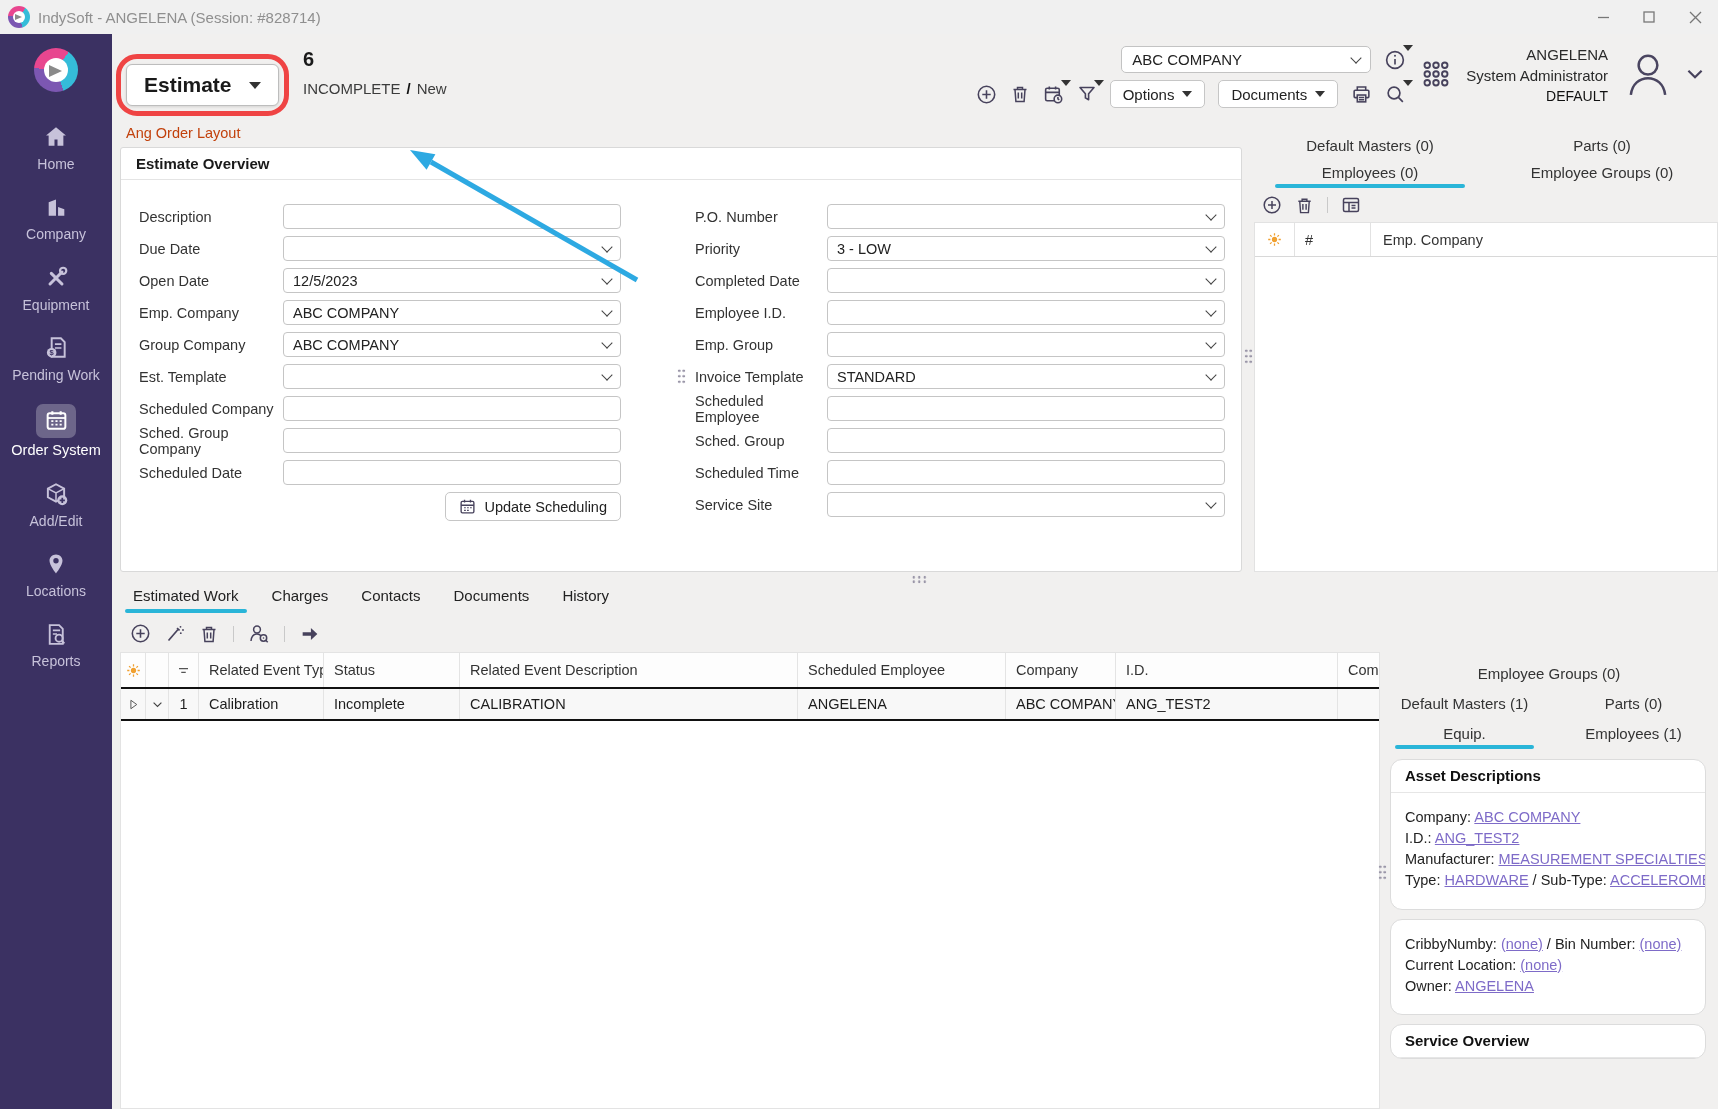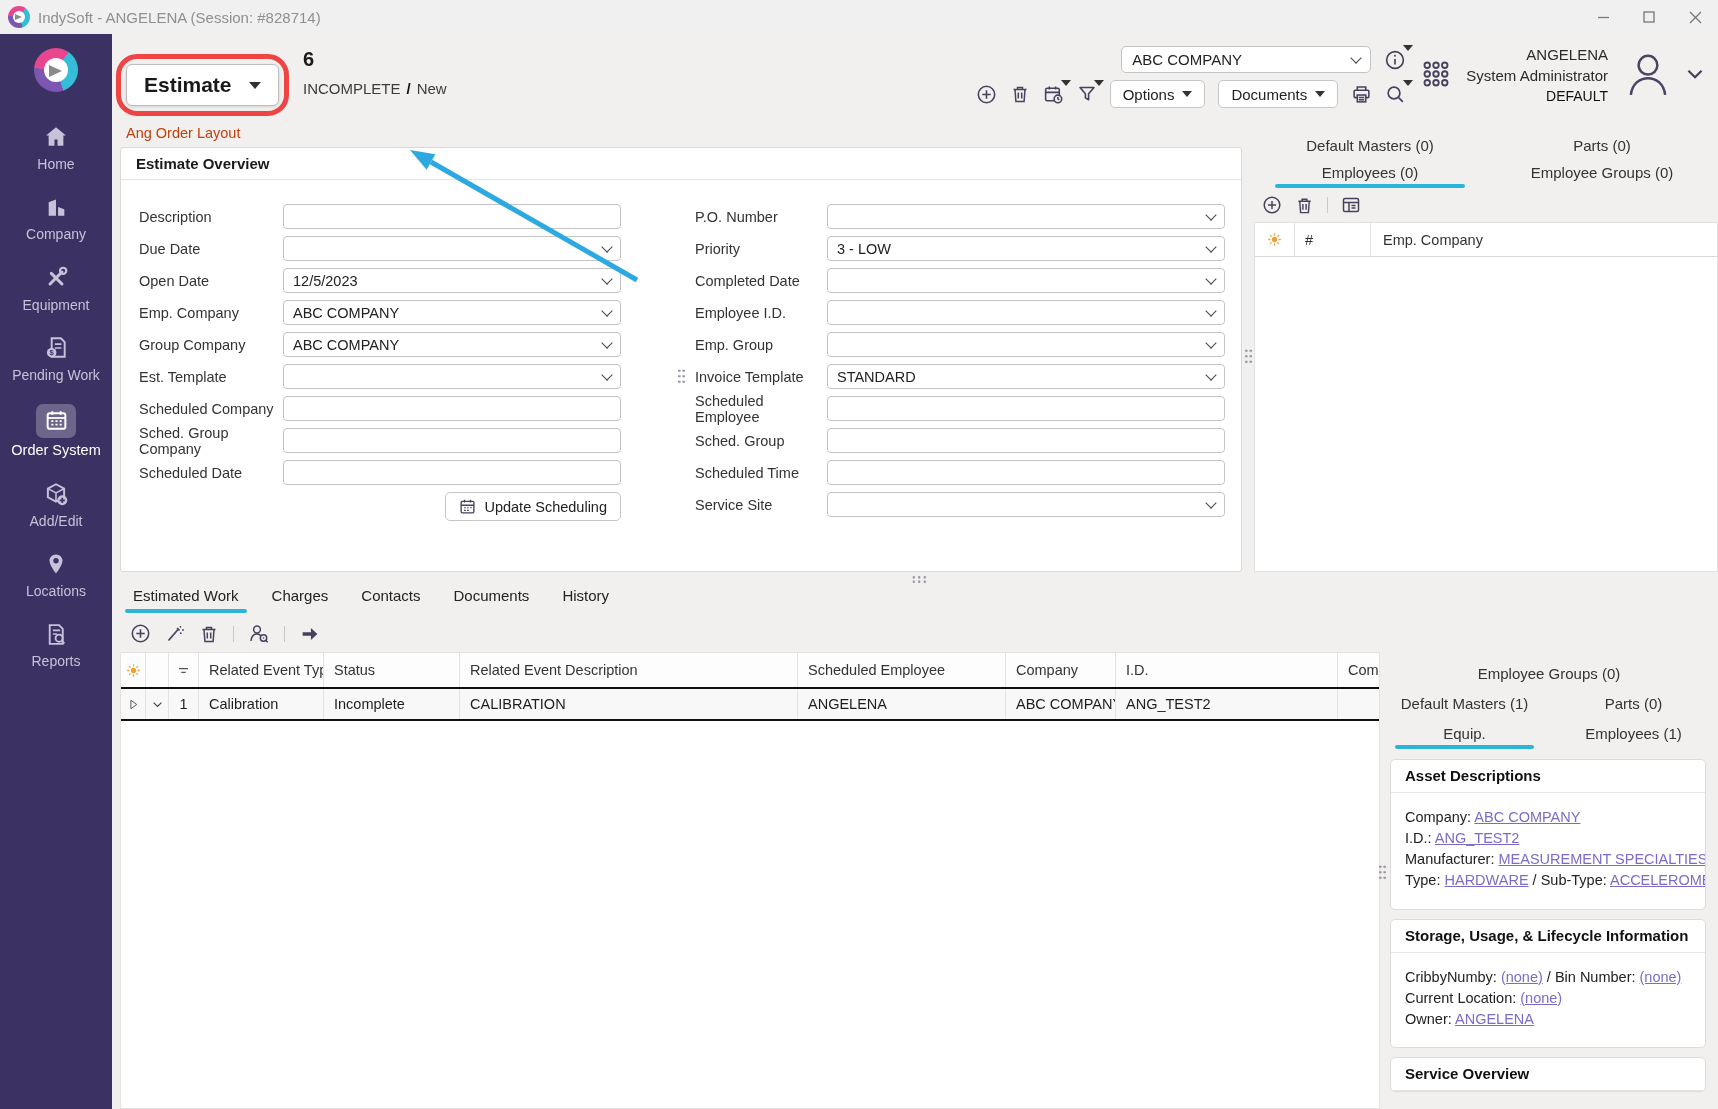--- a/index.html
+++ b/index.html
@@ -116,21 +116,21 @@
   .wt-c{display:flex;align-items:center;padding-left:10px;border-right:1px solid #e4e4e4;overflow:hidden;white-space:nowrap}
   .wt-c.icon{justify-content:center;padding-left:0}
   .c1{width:25px}.c2{width:23px}.c3{width:30px;justify-content:center;padding-left:0}
   .c4{width:125px}.c5{width:136px}.c6{width:338px}.c7{width:208px}.c8{width:110px}.c9{width:222px}
   .c10{flex:1;border-right:none}
   
   .detail-panel{width:338px;flex-shrink:0;display:flex;flex-direction:column;padding-top:8px;position:relative}
   .dp-tabrow{display:flex}
   .dp-tab{flex:1;height:30px;display:flex;flex-direction:column;align-items:center;font-size:15px;color:#333;
     cursor:pointer;padding-top:5px}
-  .card{background:#fff;border:1px solid #dcdcdc;border-radius:5px;margin:9px 12px 0 10px;overflow:hidden;flex-shrink:0}
+  .card{background:#fff;border:1px solid #dcdcdc;border-radius:12px;margin:9px 12px 0 10px;overflow:hidden;flex-shrink:0}
   .card-h{padding:7px 14px 8px;border-bottom:1px solid #e6e6e6;font-weight:bold;font-size:15px;color:#111}
   .card-b{padding:15px 14px 16px;font-size:14.5px;color:#222;white-space:nowrap;overflow:hidden}
   .card-b .row{margin-bottom:3px;line-height:1.25}
   a.plink{color:#7e6bc8;text-decoration:underline;cursor:pointer}
   .dp-handle{position:absolute;left:-2px;top:212px}
   
   .annot-arrow{position:absolute;left:292px;top:114px;width:250px;height:148px;pointer-events:none;z-index:50}
 </style>
 </head>
 <body>
@@ -715,21 +715,20 @@
             <div class="card-h">Asset Descriptions</div>
             <div class="card-b">
               <div class="row"><span>Company:</span> <a class="plink">ABC COMPANY</a></div>
               <div class="row"><span>I.D.:</span> <a class="plink">ANG_TEST2</a></div>
               <div class="row"><span>Manufacturer:</span> <a class="plink">MEASUREMENT SPECIALTIES</a> </div>
               <div class="row"><span>Type:</span> <a class="plink">HARDWARE</a> <span>/ Sub-Type:</span> <a class="plink">ACCELEROMETER</a></div>
             </div>
           </div>
 
           <div class="card">
-            <div class="card-h">Storage, Usage, &amp; Lifecycle Information</div>
             <div class="card-b">
               <div class="row"><span>CribbyNumby:</span> <a class="plink">(none)</a> <span>/ Bin Number:</span> <a class="plink">(none)</a></div>
               <div class="row"><span>Current Location:</span> <a class="plink">(none)</a></div>
               <div class="row"><span>Owner:</span> <a class="plink">ANGELENA</a></div>
             </div>
           </div>
 
           <div class="card">
             <div class="card-h">Service Overview</div>
           </div>

